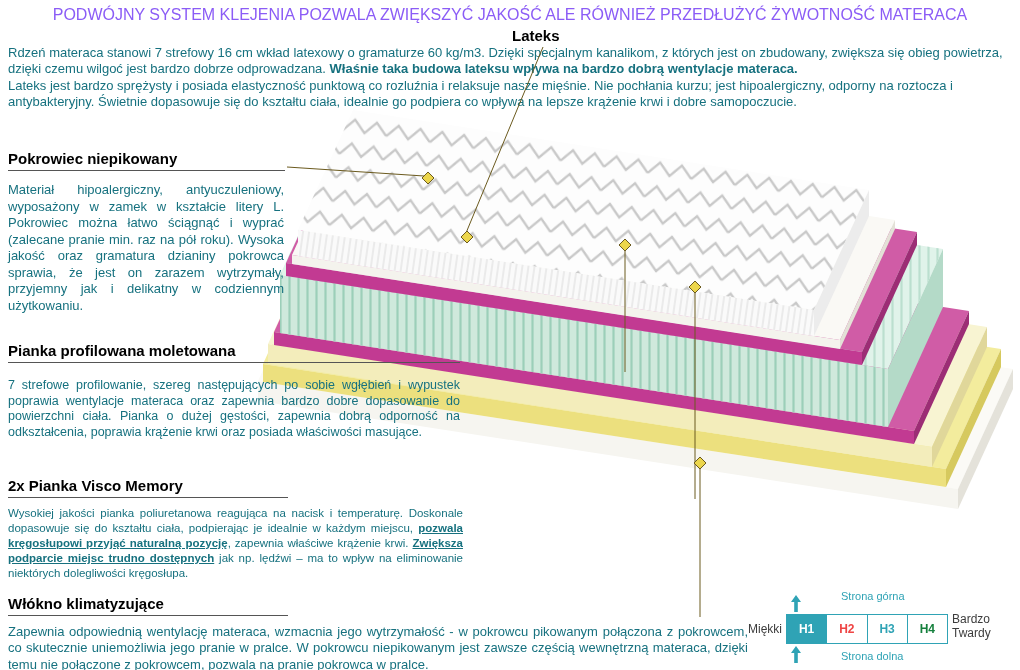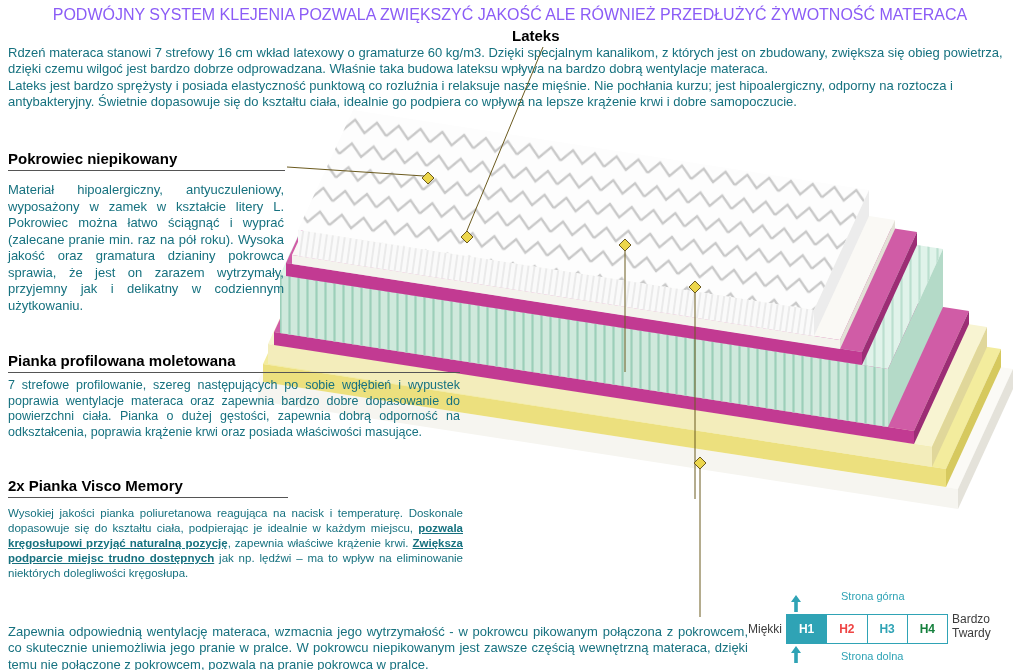--- a/index.html
+++ b/index.html
@@ -4,21 +4,21 @@
 <style>
   html,body{margin:0;padding:0;background:#fff;}
   .page{position:relative;width:1020px;height:670px;background:#ffffff;overflow:hidden;
         font-family:"Liberation Sans",sans-serif;}
   .hdr{position:absolute;left:0;top:6px;width:100%;text-align:center;font-weight:normal;
        font-size:16px;color:#8b5cf6;z-index:3;}
   .h-sec{position:absolute;font-weight:bold;font-size:15px;color:#000000;z-index:3;}
   .h-u{border-bottom:1px solid #555;padding-bottom:3px;}
   .body-txt{position:absolute;color:#16717f;font-size:13px;line-height:1.25;z-index:3;}
   .just{text-align:justify;}
-  .bold{font-weight:normal;}
+  .bold{font-weight:bold;}
   .bold-u{font-weight:bold;text-decoration:underline;}
   .illu{position:absolute;left:258px;top:100px;z-index:1;}
   .callouts{position:absolute;left:0;top:0;z-index:5;pointer-events:none;}
   
   .scale-lbl{position:absolute;font-size:11px;color:#2fa3b5;z-index:3;margin-left:19px;}
   .scale-side{position:absolute;font-size:12px;color:#3c3c3c;z-index:3;line-height:14px;}
   .scale-box{position:absolute;left:786px;top:614px;width:162px;height:30px;
              border:1px solid #2fa3b5;display:flex;z-index:3;background:#fff;box-sizing:border-box;}
   .scale-cell{flex:1;text-align:center;line-height:28px;font-size:12px;font-weight:bold;
               border-left:1px solid #2fa3b5;}
@@ -112,34 +112,37 @@
     <span>Lateks jest bardzo sprężysty i posiada elastyczność punktową co rozluźnia i relaksuje nasze mięśnie. Nie pochłania kurzu; jest hipoalergiczny, odporny na roztocza i antybakteryjny. Świetnie dopasowuje się do kształtu ciała, idealnie go podpiera co wpływa na lepsze krążenie krwi i dobre samopoczucie.</span>
   </div>
 
   <div class="h-sec h-u" style="left:8px;top:150px;width:277px;">
     <span>Pokrowiec niepikowany</span>
   </div>
   <div class="body-txt just" style="left:8px;top:182px;width:276px;line-height:16.5px;">
     <span>Materiał hipoalergiczny, antyuczuleniowy, wyposażony w zamek w kształcie litery L. Pokrowiec można łatwo ściągnąć i wyprać (zalecane pranie min. raz na pół roku). Wysoka jakość oraz gramatura dzianiny pokrowca sprawia, że jest on zarazem wytrzymały, przyjemny jak i delikatny w codziennym użytkowaniu.</span>
   </div>
 
-  <div class="h-sec h-u" style="left:8px;top:352px;width:452px;">
+  <div class="h-sec h-u" style="left:8px;top:342px;width:452px;">
     <span>Pianka profilowana moletowana</span>
   </div>
   <div class="body-txt just" style="left:8px;top:378px;width:452px;font-size:12.5px;">
     <span>7 strefowe profilowanie, szereg następujących po sobie wgłębień i wypustek poprawia wentylacje materaca oraz zapewnia bardzo dobre dopasowanie do powierzchni ciała. Pianka o dużej gęstości, zapewnia dobrą odporność na odkształcenia, poprawia krążenie krwi oraz posiada właściwości masujące.</span>
   </div>
 
   <div class="h-sec h-u" style="left:8px;top:477px;width:280px;">
     <span>2x Pianka Visco Memory</span>
   </div>
   <div class="body-txt just" style="left:8px;top:506px;width:455px;font-size:11.5px;line-height:15px;">
     <span>Wysokiej jakości pianka poliuretanowa reagująca na nacisk i temperaturę. Doskonale dopasowuje się do kształtu ciała, podpierając je idealnie w każdym miejscu, </span><span class="bold-u">pozwala kręgosłupowi przyjąć naturalną pozycję</span><span>, zapewnia właściwe krążenie krwi. </span><span class="bold-u">Zwiększa podparcie miejsc trudno dostępnych</span><span> jak np. lędźwi – ma to wpływ na eliminowanie niektórych dolegliwości kręgosłupa.</span>
   </div>
 
+  <div class="h-sec h-u" style="left:8px;top:595px;width:280px;">
+    <span>Włókno klimatyzujące</span>
+  </div>
   <div class="body-txt just" style="left:8px;top:624px;width:740px;">
     <span>Zapewnia odpowiednią wentylację materaca, wzmacnia jego wytrzymałość - w pokrowcu pikowanym połączona z pokrowcem, co skutecznie uniemożliwia jego pranie w pralce. W pokrowcu niepikowanym jest zawsze częścią wewnętrzną materaca, dzięki temu nie połączone z pokrowcem, pozwala na pranie pokrowca w pralce.</span>
   </div>
 
   <svg class="callouts" width="1020" height="670" viewBox="0 0 1020 670">
     <g stroke="#6b5a1e" stroke-width="1">
       <line x1="287" y1="167" x2="424" y2="176"></line>
       <line x1="543" y1="47" x2="466" y2="233"></line>
       <line x1="625" y1="372" x2="625" y2="249"></line>
       <line x1="695" y1="499" x2="695" y2="291"></line>

